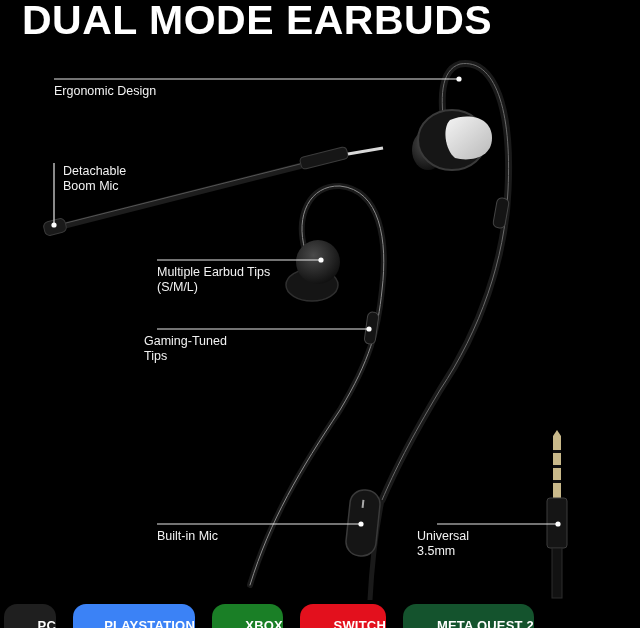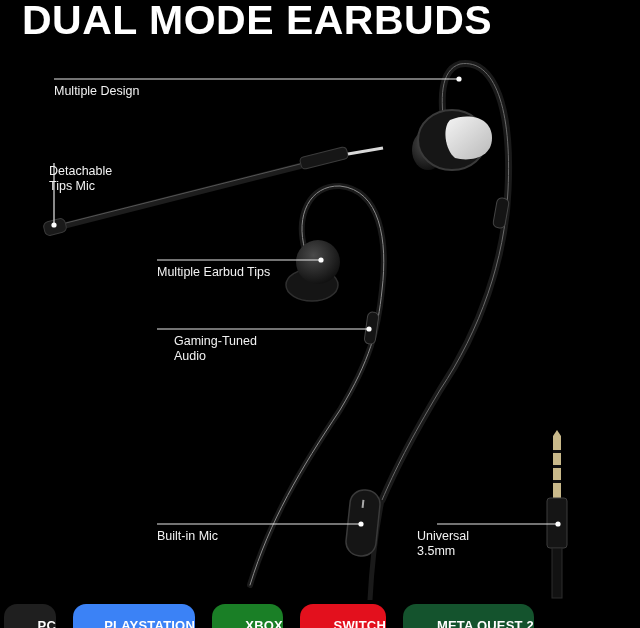--- a/index.html
+++ b/index.html
@@ -94,32 +94,33 @@
     <line x1="157" y1="329" x2="369" y2="329"></line>
     <circle cx="369" cy="329" r="2.6" stroke="none"></circle>
     <line x1="157" y1="524" x2="361" y2="524"></line>
     <circle cx="361" cy="524" r="2.6" stroke="none"></circle>
     <line x1="437" y1="524" x2="558" y2="524"></line>
     <circle cx="558" cy="524" r="2.6" stroke="none"></circle>
   </g>
 </svg>
 
 <div class="callout-label" style="left:54px; top:84px;">
-  <span>Multiple Design</span>
+  <span>Ergonomic Design</span>
 </div>
-<div class="callout-label" style="left:49px; top:164px;">
+<div class="callout-label" style="left:63px; top:164px;">
   <span>Detachable</span>
-  <span>Tips Mic</span>
+  <span>Boom Mic</span>
 </div>
 <div class="callout-label" style="left:157px; top:265px;">
   <span>Multiple Earbud Tips</span>
+  <span>(S/M/L)</span>
 </div>
-<div class="callout-label" style="left:174px; top:334px;">
+<div class="callout-label" style="left:144px; top:334px;">
   <span>Gaming-Tuned</span>
-  <span>Audio</span>
+  <span>Tips</span>
 </div>
 <div class="callout-label" style="left:157px; top:529px;text-align:center;">
   <span>Built-in Mic</span>
 </div>
 <div class="callout-label" style="left:417px; top:529px;">
   <span>Universal</span>
   <span>3.5mm</span>
 </div>
 
 <div class="badges">

